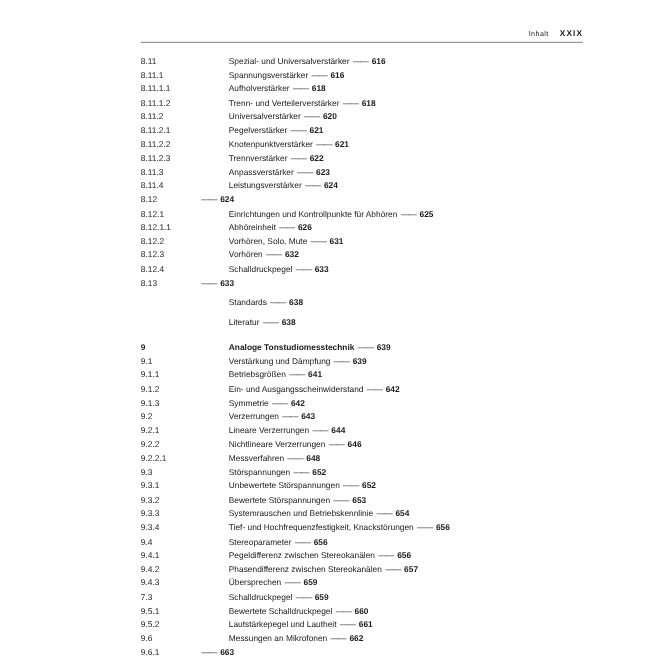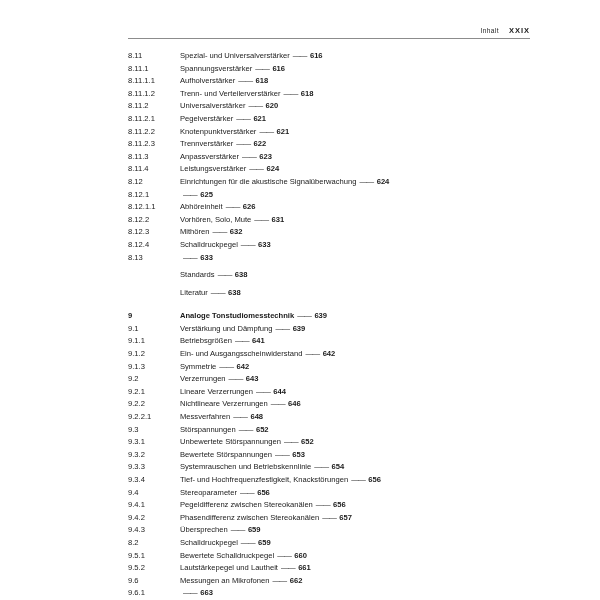--- a/index.html
+++ b/index.html
@@ -63,20 +63,21 @@
     line-height: 12.6px;
     white-space: nowrap;
   }
   .row .num {
     width: 52px;
     flex: 0 0 52px;
     font-size: 7.6px;
   }
   .row .txt {
     flex: 0 1 auto;
+    margin-left: 28px;
   }
   .row .dash {
     padding: 0 3px;
     letter-spacing: -0.5px;
   }
   .row .pg {
     font-weight: bold;
   }
   
   .row.bold .num,
@@ -159,44 +160,44 @@
         <span class="pg">623</span>
       </div>
       <div class="row">
         <span class="num">8.11.4</span>
         <span class="txt">Leistungsverstärker</span>
         <span class="dash">——</span>
         <span class="pg">624</span>
       </div>
       <div class="row">
         <span class="num">8.12</span>
-        <span class="txt">Einrichtungen für die akustische Signalüberwachung</span>
         <span class="dash">——</span>
         <span class="pg">624</span>
       </div>
       <div class="row">
         <span class="num">8.12.1</span>
+        <span class="txt">Einrichtungen und Kontrollpunkte für Abhören</span>
         <span class="dash">——</span>
         <span class="pg">625</span>
       </div>
       <div class="row">
         <span class="num">8.12.1.1</span>
         <span class="txt">Abhöreinheit</span>
         <span class="dash">——</span>
         <span class="pg">626</span>
       </div>
       <div class="row">
         <span class="num">8.12.2</span>
         <span class="txt">Vorhören, Solo, Mute</span>
         <span class="dash">——</span>
         <span class="pg">631</span>
       </div>
       <div class="row">
         <span class="num">8.12.3</span>
-        <span class="txt">Mithören</span>
+        <span class="txt">Vorhören</span>
         <span class="dash">——</span>
         <span class="pg">632</span>
       </div>
       <div class="row">
         <span class="num">8.12.4</span>
         <span class="txt">Schalldruckpegel</span>
         <span class="dash">——</span>
         <span class="pg">633</span>
       </div>
       <div class="row">
@@ -318,21 +319,21 @@
         <span class="dash">——</span>
         <span class="pg">657</span>
       </div>
       <div class="row">
         <span class="num">9.4.3</span>
         <span class="txt">Übersprechen</span>
         <span class="dash">——</span>
         <span class="pg">659</span>
       </div>
       <div class="row">
-        <span class="num">8.2</span>
+        <span class="num">7.3</span>
         <span class="txt">Schalldruckpegel</span>
         <span class="dash">——</span>
         <span class="pg">659</span>
       </div>
       <div class="row">
         <span class="num">9.5.1</span>
         <span class="txt">Bewertete Schalldruckpegel</span>
         <span class="dash">——</span>
         <span class="pg">660</span>
       </div>

